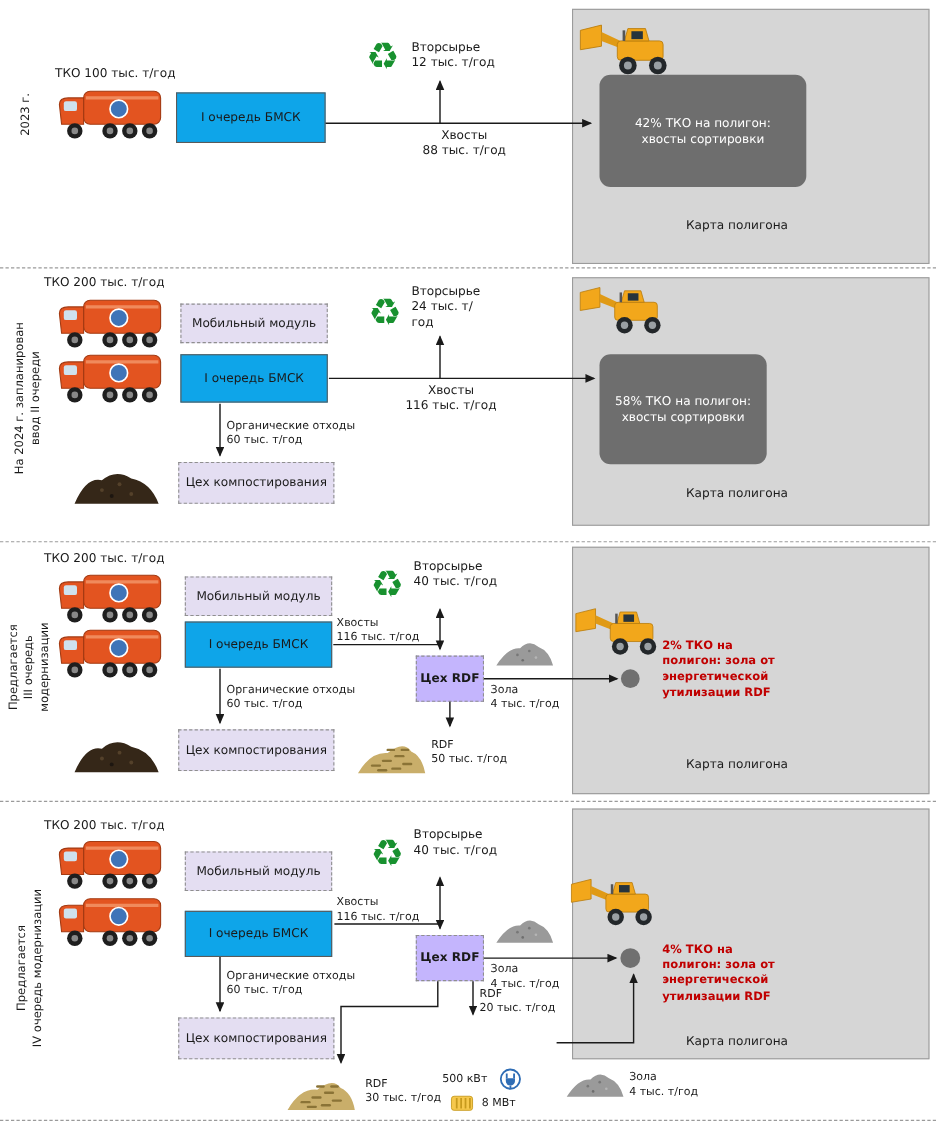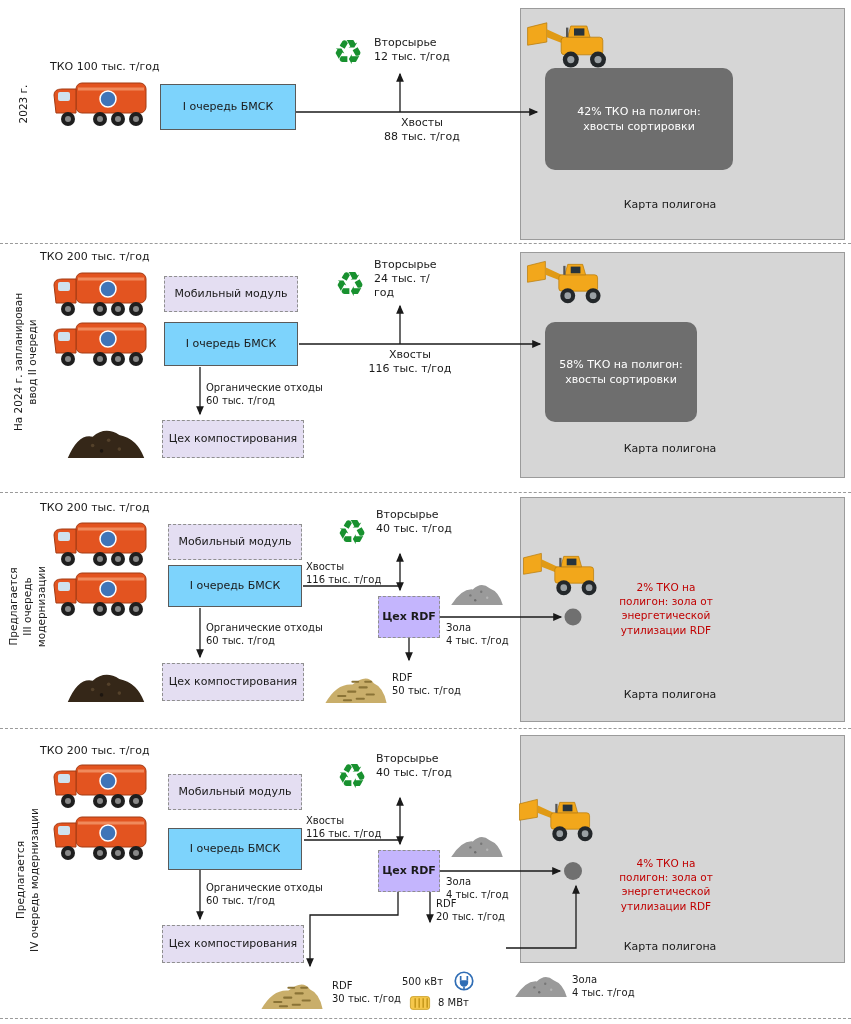--- a/index.html
+++ b/index.html
@@ -4,29 +4,29 @@
 <style>
   * { margin:0; padding:0; box-sizing:border-box; }
   html,body { background:#fff; }
   body { font-family:"DejaVu Sans","Liberation Sans",sans-serif; color:#1a1a1a; }
   .canvas { position:relative; width:851px; height:1024px; background:#fff; overflow:hidden; font-size:11px; }
   .lbl { position:absolute; white-space:pre-line; line-height:1.25; font-size:11px; }
   .sm { font-size:10px; }
   .center { text-align:center; }
   .box { position:absolute; display:flex; align-items:center; justify-content:center;
          text-align:center; white-space:pre-line; line-height:1.2; font-size:11px; }
-  .box-gray   { background:#7dd3fc; border:1px solid #5a5a5a; }
+  .box-gray   { background:#0ea5e9; border:1px solid #5a5a5a; }
   .box-purple { background:#e4def2; border:1.4px dashed #8f8f8f; }
   .box-green  { background:#c4b5fd; border:1.4px dashed #8f8f8f;font-weight:bold; }
   .box-yellow { background:#fbe39e; border:1.4px dashed #8f8f8f; }
   .panel { position:absolute; background:#d6d6d6; border:1px solid #9b9b9b; }
   .dark-note { position:absolute; background:#6e6e6e; color:#fff; border-radius:10px;
                display:flex; align-items:center; justify-content:center; text-align:center;
                padding:10px 14px; white-space:pre-line; line-height:1.4; font-size:11px; }
-  .red-note { position:absolute; color:#c00000; font-weight:normal; text-align:center;
+  .red-note { position:absolute; color:#c00000; font-weight:bold; text-align:left;
               white-space:pre-line; font-size:10.5px; line-height:1.35; }
   .vlabel { position:absolute; transform:rotate(-90deg); text-align:center;
             white-space:pre-line; font-size:10.5px; line-height:1.35; }
   .sep { position:absolute; left:0; width:851px; height:0; border-top:1.3px dashed #9a9a9a; }
   .recycle { position:absolute; color:#18912f; font-size:34px; line-height:36px;
              width:40px; height:40px; text-align:center; }
   .icon { position:absolute; }
   .arrows { position:absolute; left:0; top:0; pointer-events:none; }
 </style>
 </head>

